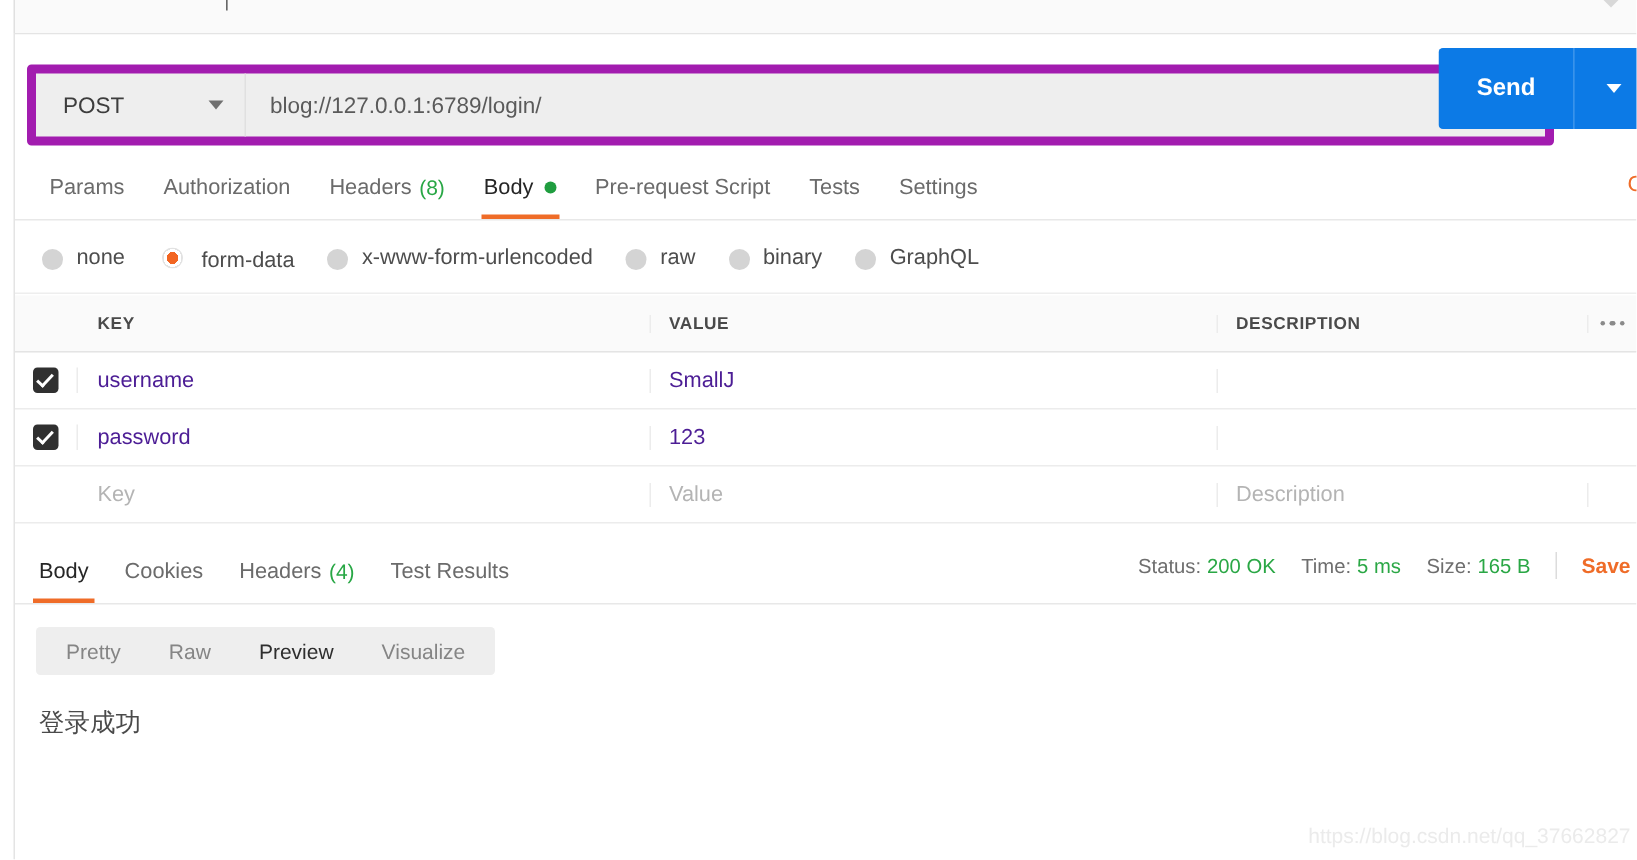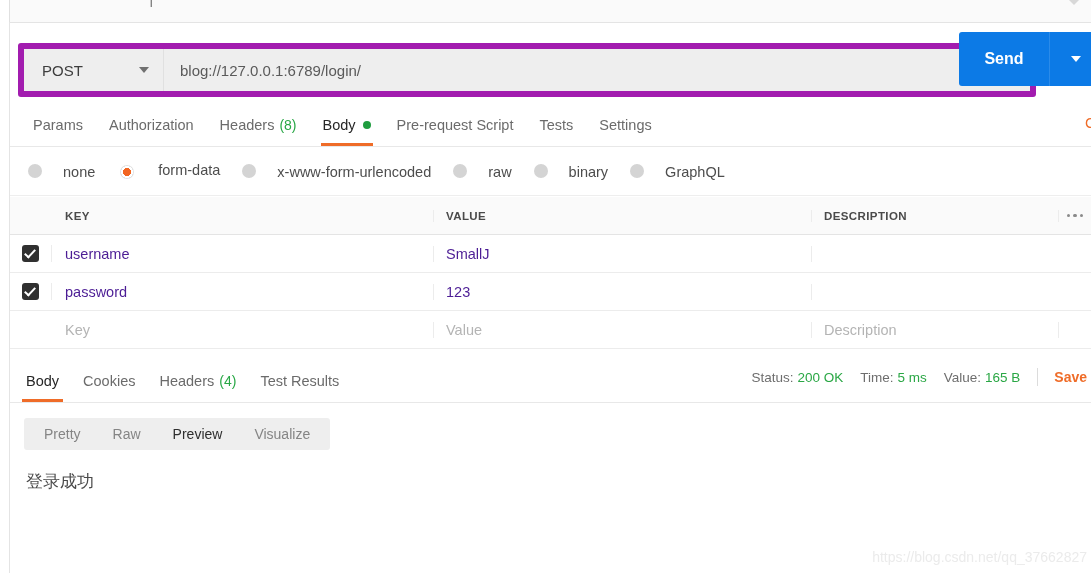--- a/index.html
+++ b/index.html
@@ -204,27 +204,26 @@
     left: 10px; top: 148px;
     width: 1081px; height: 48px;
     display: flex;
     align-items: center;
     padding-left: 18px;
     box-sizing: border-box;
     border-bottom: 1px solid #eeeeee;
   }
   .radio-item {
     display: flex;
-    align-items: flex-start;
+    align-items: flex-end;
     margin-right: 22px;
     cursor: pointer;
     font-size: 14.5px;
     color: #4d4d4d;
     white-space: nowrap;
-    gap: 12px;
   }
   .radio-dot {
     width: 14px; height: 14px;
     border-radius: 50%;
     background: #d4d4d4;
     margin-right: 9px;
     flex: none;
     position: relative;
   }
   .radio-dot.selected {
@@ -590,21 +589,21 @@
   </div>
 
   <div class="resp-meta">
     <span class="meta-item">
       <span>Status:</span><span class="meta-val">200 OK</span>
     </span>
     <span class="meta-item">
       <span>Time:</span><span class="meta-val">5 ms</span>
     </span>
     <span class="meta-item">
-      <span>Value:</span><span class="meta-val">165 B</span>
+      <span>Size:</span><span class="meta-val">165 B</span>
     </span>
     <span class="meta-sep"></span>
     <span class="save-link">Save</span>
   </div>
 </div>
 
 <div class="view-toggle">
   <div class="view-btn">Pretty</div>
   <div class="view-btn">Raw</div>
   <div class="view-btn active">Preview</div>

